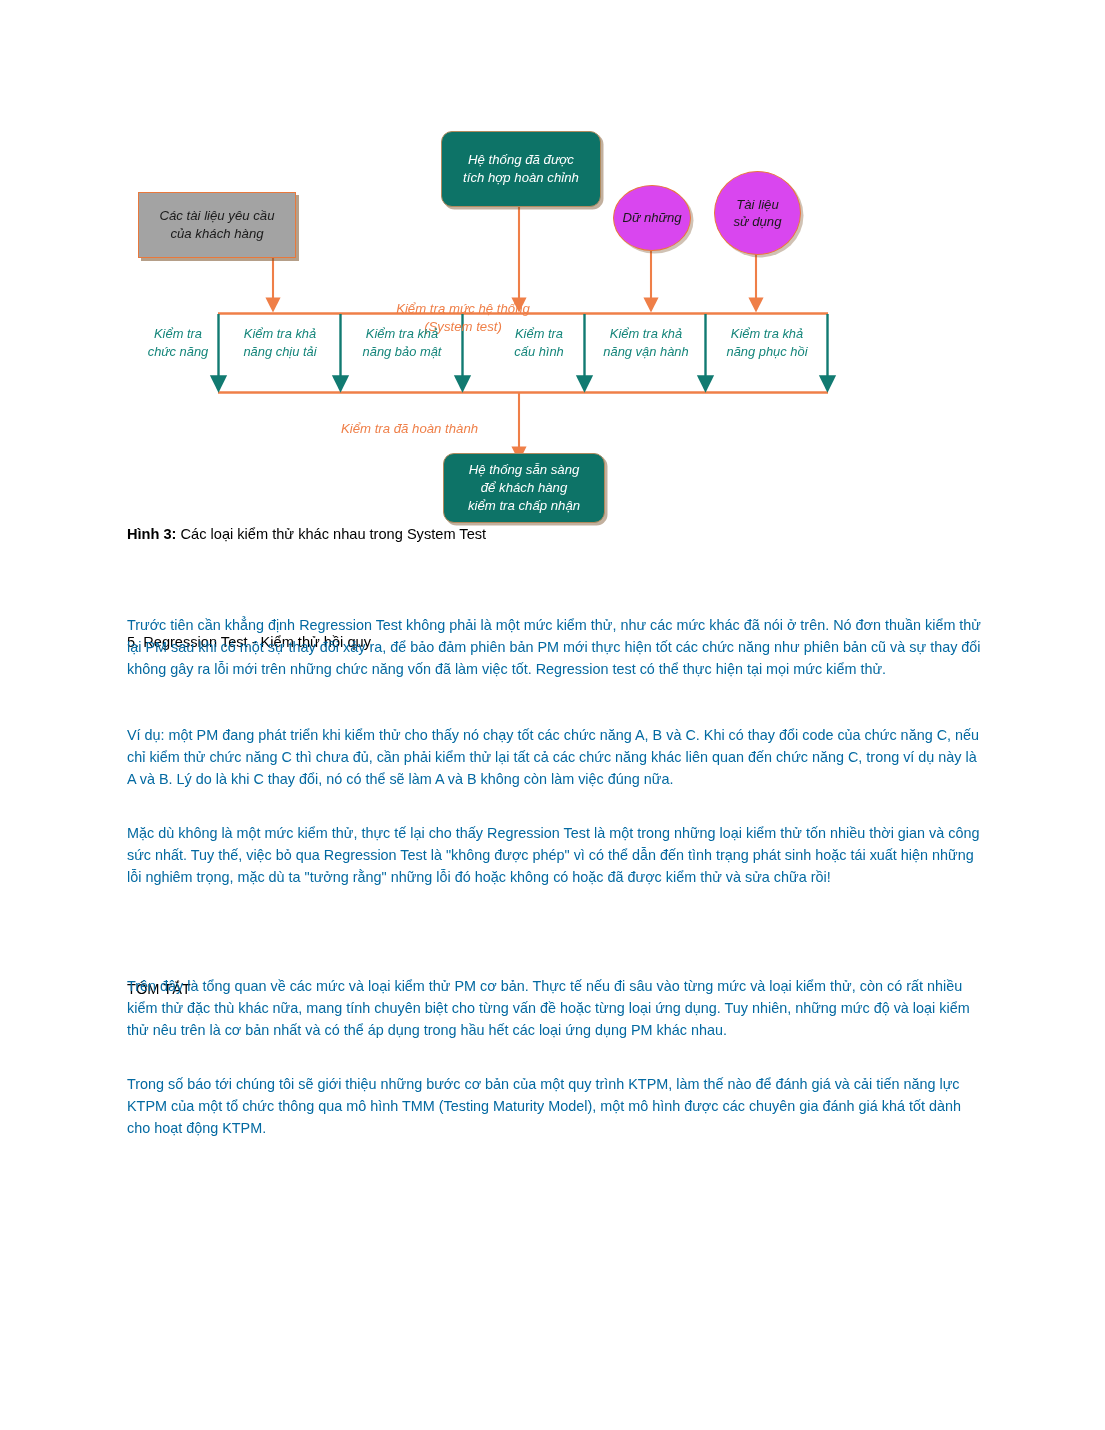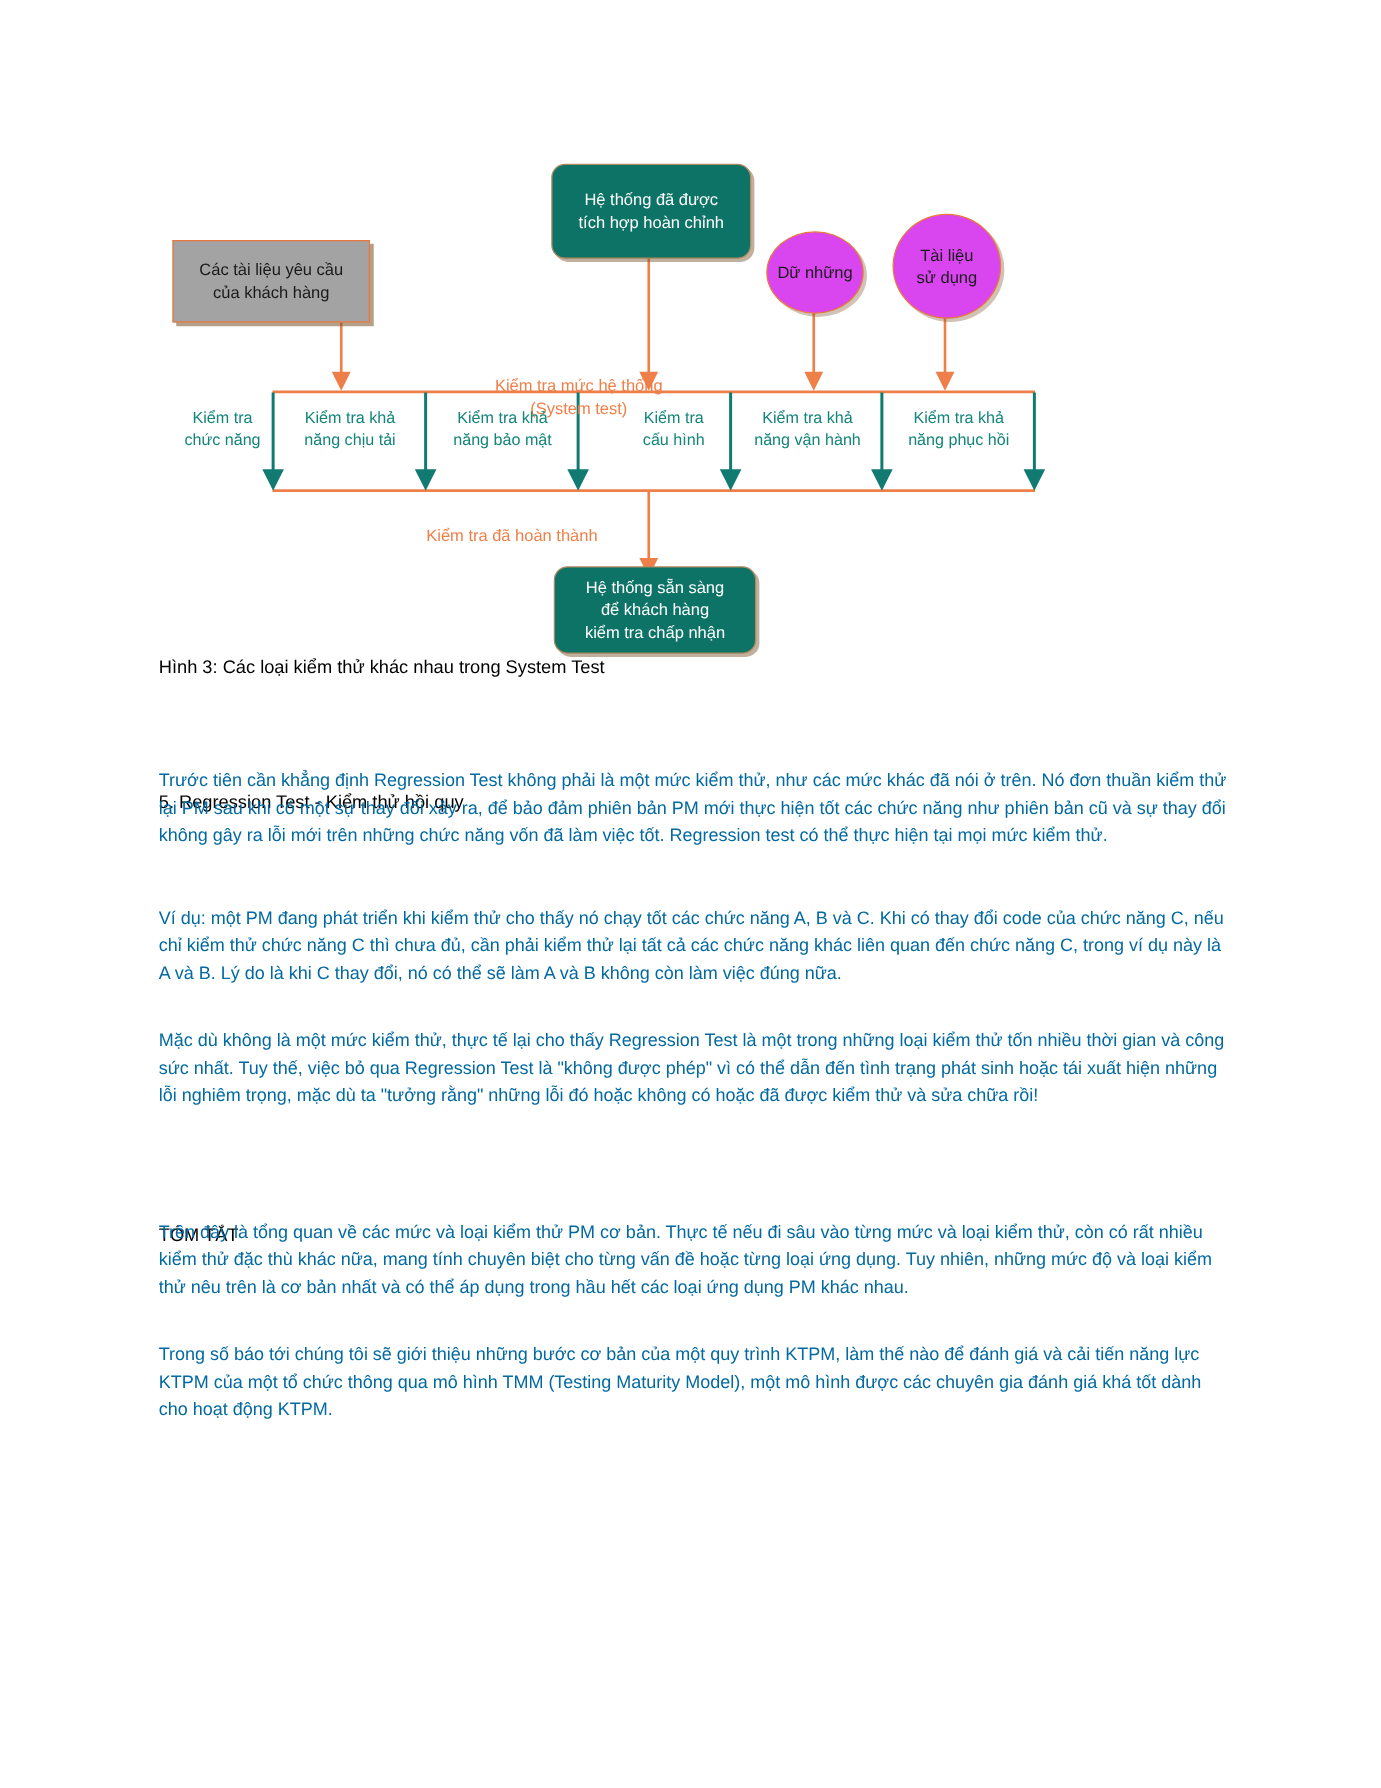--- a/index.html
+++ b/index.html
@@ -23,20 +23,21 @@
     background: #fff;
   }
 
   
   #figure {
     position: absolute;
     left: 125px;
     top: 120px;
     width: 740px;
     height: 410px;
+    font-style: italic;
   }
   #figure svg {
     position: absolute;
     left: 0;
     top: 0;
     overflow: visible;
   }
 
   
   .teal-box {
@@ -111,21 +112,21 @@
   
   .caption {
     position: absolute;
     left: 127px;
     top: 525px;
     width: 860px;
     font-size: 14.6px;
     line-height: 1.35;
     color: #000;
   }
-  .caption b { font-weight: normal; margin-top: 14px; }
+  .caption b { font-weight: bold; margin-top: 14px; }
 
   .heading {
     position: absolute;
     left: 127px;
     width: 860px;
     font-size: 14.6px;
     font-weight: normal;
     color: #000;
     line-height: 1.35;
     margin-top: 48px;

